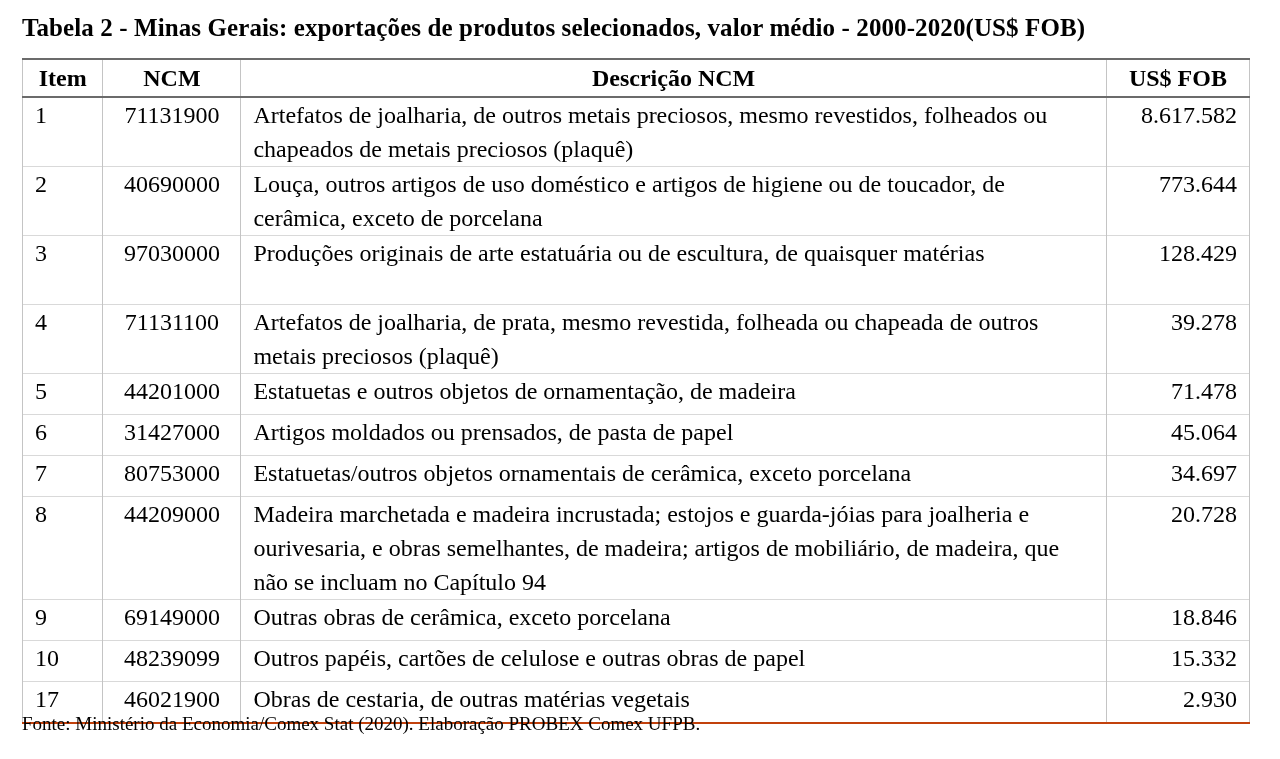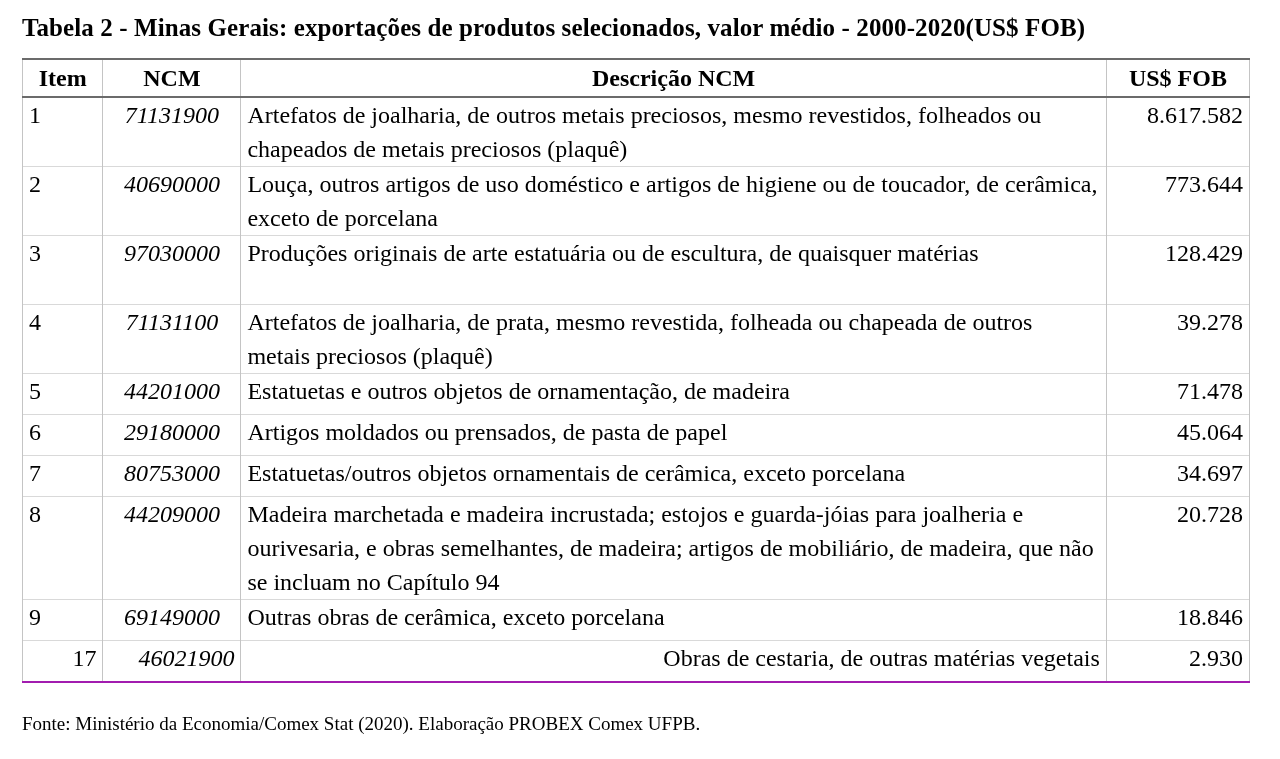--- a/index.html
+++ b/index.html
@@ -3,31 +3,31 @@
 <meta charset="utf-8">
 <style>
   html, body { margin:0; padding:0; background:#ffffff; }
   body { width:1280px; height:759px; position:relative; overflow:hidden;
          font-family:"Liberation Serif", serif; color:#000; }
   .title { position:absolute; left:22px; top:14px; font-weight:bold; font-size:25px;
            white-space:nowrap; letter-spacing:0.1px; }
   table.t { position:absolute; left:22px; top:58px; border-collapse:collapse;
             width:1228px; table-layout:fixed; font-size:24px; }
   table.t th, table.t td { border-left:1.5px solid #c4c4c4; border-right:1.5px solid #c4c4c4;
-            border-top:1.5px solid #d9d9d9; padding:0 6px; vertical-align:top; line-height:34px; }
+            border-top:1.5px solid #d9d9d9; padding:0 12px; vertical-align:top; line-height:34px; }
   table.t thead tr th { border-top:2px solid #6b6b6b; border-bottom:2px solid #6b6b6b;
             font-weight:bold; height:36px; line-height:36px; text-align:center; }
-  table.t tbody tr:last-child td { border-bottom:2px solid #a21caf;text-align:right; }
+  table.t tbody tr:last-child td { border-bottom:2px solid #c2410c; }
   table.t th:first-child, table.t td:first-child { border-left:1.5px solid #c4c4c4; }
   .c-item { width:77px; }
   .c-ncm { width:132px; }
   .c-desc { width:828px; }
   .c-val { width:137px; }
   td.item { text-align:left; padding-left:8px; }
-  td.ncm { text-align:center;font-style:italic; }
+  td.ncm { text-align:center; }
   td.desc { text-align:left; padding-left:8px; }
   td.val { text-align:right; padding-right:8px; }
   tr.r1 td { height:68px; }
   tr.r2 td { height:68px; }
   tr.r3 td { height:68px; }
   tr.r4 td { height:68px; }
   tr.r5 td { height:40px; }
   tr.r6 td { height:40px; }
   tr.r7 td { height:40px; }
   tr.r8 td { height:100px; }
@@ -82,21 +82,21 @@
       <td class="val">39.278</td>
     </tr>
     <tr class="r5">
       <td class="item">5</td>
       <td class="ncm">44201000</td>
       <td class="desc">Estatuetas e outros objetos de ornamentação, de madeira</td>
       <td class="val">71.478</td>
     </tr>
     <tr class="r6">
       <td class="item">6</td>
-      <td class="ncm">29180000</td>
+      <td class="ncm">31427000</td>
       <td class="desc">Artigos moldados ou prensados, de pasta de papel</td>
       <td class="val">45.064</td>
     </tr>
     <tr class="r7">
       <td class="item">7</td>
       <td class="ncm">80753000</td>
       <td class="desc">Estatuetas/outros objetos ornamentais de cerâmica, exceto porcelana</td>
       <td class="val">34.697</td>
     </tr>
     <tr class="r8">
@@ -104,20 +104,26 @@
       <td class="ncm">44209000</td>
       <td class="desc">Madeira marchetada e madeira incrustada; estojos e guarda-jóias para joalheria e ourivesaria, e obras semelhantes, de madeira; artigos de mobiliário, de madeira, que não se incluam no Capítulo 94</td>
       <td class="val">20.728</td>
     </tr>
     <tr class="r9">
       <td class="item">9</td>
       <td class="ncm">69149000</td>
       <td class="desc">Outras obras de cerâmica, exceto porcelana</td>
       <td class="val">18.846</td>
     </tr>
+    <tr class="r10">
+      <td class="item">10</td>
+      <td class="ncm">48239099</td>
+      <td class="desc">Outros papéis, cartões de celulose e outras obras de papel</td>
+      <td class="val">15.332</td>
+    </tr>
     <tr class="r11">
       <td class="item">17</td>
       <td class="ncm">46021900</td>
       <td class="desc">Obras de cestaria, de outras matérias vegetais</td>
       <td class="val">2.930</td>
     </tr>
   </tbody>
 </table>
 
 <div class="source">Fonte: Ministério da Economia/Comex Stat (2020). Elaboração PROBEX Comex UFPB.</div>

